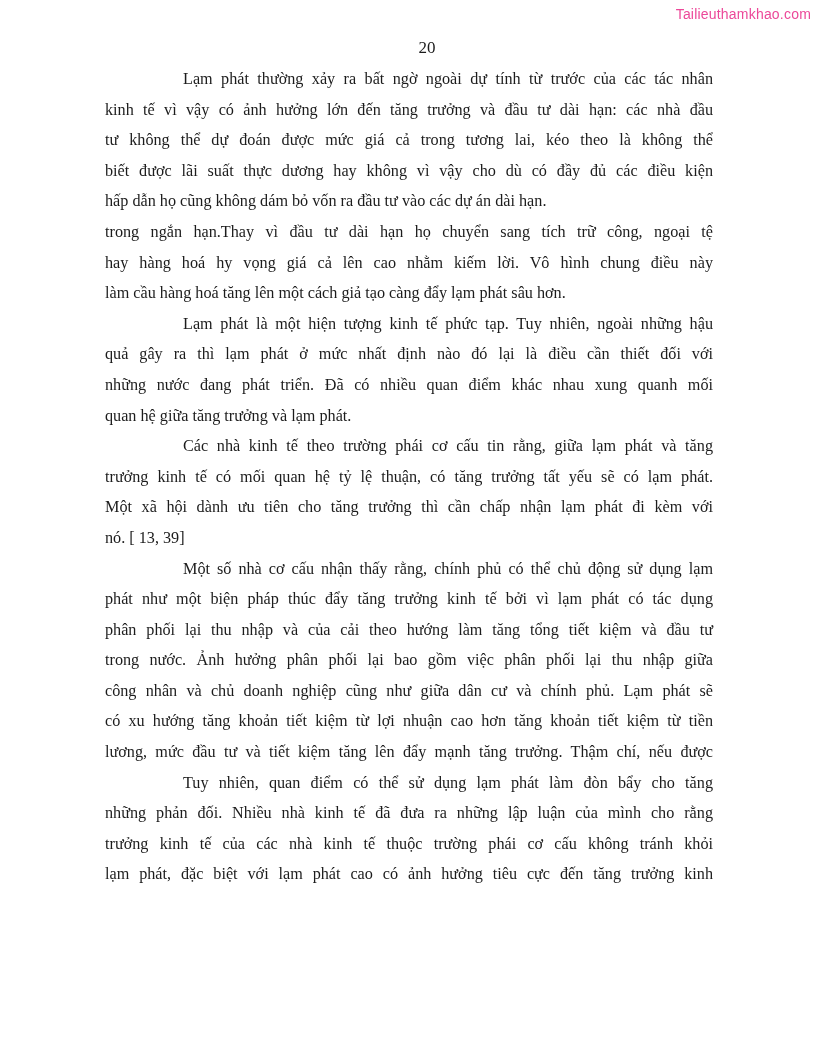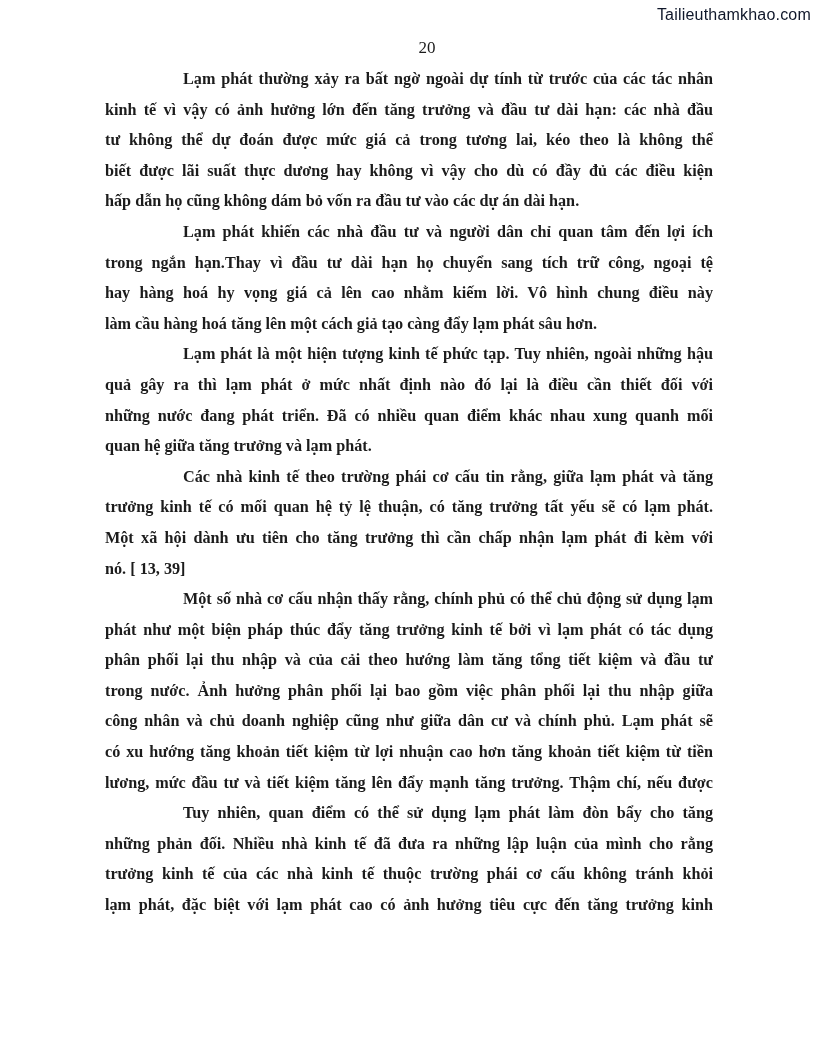--- a/index.html
+++ b/index.html
@@ -14,40 +14,39 @@
     background: #ffffff;
     overflow: hidden;
     font-family: "Liberation Serif", "DejaVu Serif", serif;
     color: #1c1c1c;
   }
   .watermark {
     position: absolute;
     top: 6px;
     right: 5px;
     font-family: "Liberation Sans", "DejaVu Sans", sans-serif;
-    font-size: 16px;
-    color: #0f172a;
+    font-size: 14px;
+    color: #ec4899;
     text-shadow: 0 1px 0 #ffffff;
     letter-spacing: 0.2px;
   }
   .page-number {
     position: relative;
     left: 19px;
     margin: 0;
     padding-top: 38px;
     text-align: center;
     font-size: 17px;
     line-height: 20px;
   }
   .doc-body {
     margin: 6px 0 4px 105px;
     width: 608px;
     font-size: 16.2px;
     line-height: 30.6px;
-    font-weight: bold;
   }
   .para {
     margin: 0;
   }
   .line {
     text-align: justify;
     text-align-last: justify;
     white-space: normal;
   }
   .line.first {
@@ -67,21 +66,20 @@
 
   <div class="doc-body">
       <div class="para">
         <div class="line first">Lạm phát thường xảy ra bất ngờ ngoài dự tính từ trước của các tác nhân</div>
         <div class="line">kinh tế vì vậy có ảnh hưởng lớn đến tăng trưởng và đầu tư dài hạn: các nhà đầu</div>
         <div class="line">tư không thể dự đoán được mức giá cả trong tương lai, kéo theo là không thể</div>
         <div class="line">biết được lãi suất thực dương hay không vì vậy cho dù có đầy đủ các điều kiện</div>
         <div class="line last">hấp dẫn họ cũng không dám bỏ vốn ra đầu tư vào các dự án dài hạn.</div>
       </div>
       <div class="para">
-        <div class="line first">Lạm phát khiến các nhà đầu tư và người dân chỉ quan tâm đến lợi ích</div>
         <div class="line">trong ngắn hạn.Thay vì đầu tư dài hạn họ chuyển sang tích trữ công, ngoại tệ</div>
         <div class="line">hay hàng hoá hy vọng giá cả lên cao nhằm kiếm lời. Vô  hình chung điều này</div>
         <div class="line last">làm cầu hàng hoá tăng lên một cách giả tạo càng đẩy lạm phát sâu hơn.</div>
       </div>
       <div class="para">
         <div class="line first">Lạm phát là một hiện tượng kinh tế phức tạp. Tuy nhiên, ngoài những hậu</div>
         <div class="line">quả gây ra thì lạm phát ở mức nhất định nào đó lại là điều cần thiết đối với</div>
         <div class="line">những nước đang phát triển. Đã có nhiều quan điểm khác nhau xung quanh mối</div>
         <div class="line last">quan hệ giữa tăng trưởng và lạm phát.</div>
       </div>

